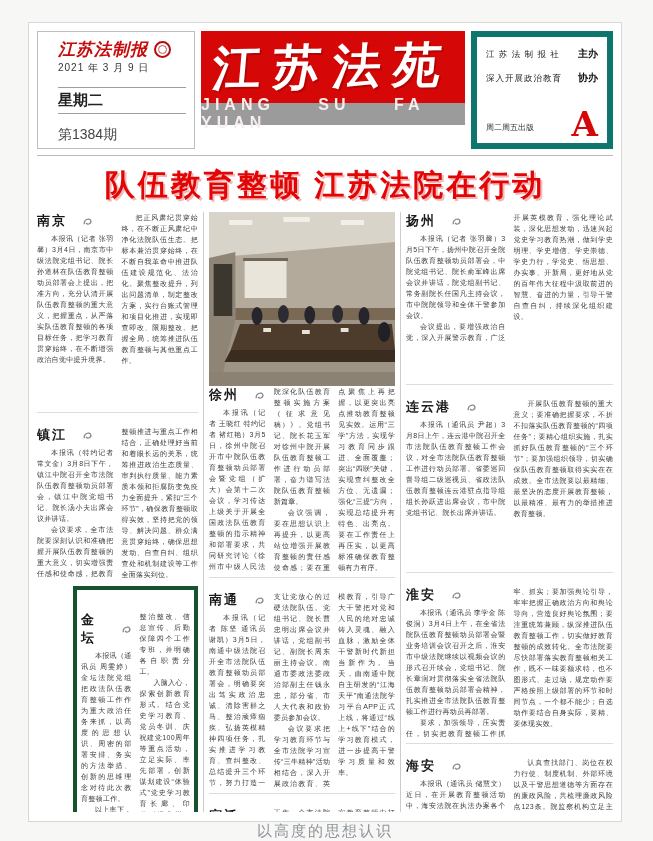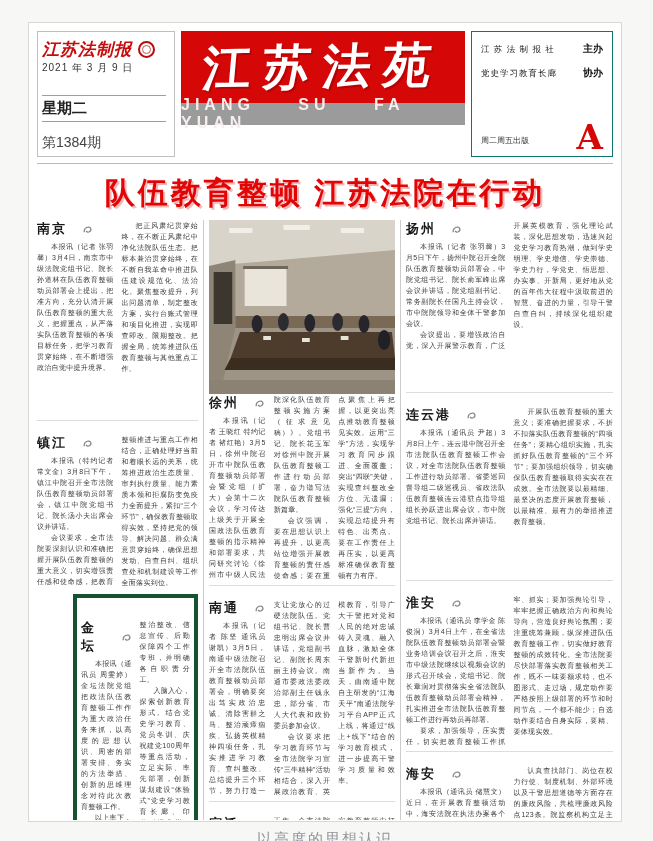--- a/index.html
+++ b/index.html
@@ -1,32 +1,32 @@
 <!DOCTYPE html>
 <html><head>
 <meta charset="utf-8">
 <style>
   html,body{margin:0;padding:0;background:#f7f7f5;}
   body{width:653px;height:841px;overflow:hidden;font-family:"Liberation Sans","DejaVu Sans",sans-serif;color:#2e2e2e;position:relative;}
   .sheet{position:absolute;left:28px;top:22px;width:594px;height:800px;background:#fff;border:1px solid #d8d8d6;box-sizing:border-box;padding:8px 8px 0 8px;}
   
   header{display:flex;align-items:stretch;gap:6px;border-bottom:1px solid #bbb;padding-bottom:6px;}
-  .logo-box{width:138px;border:1px solid #bfbfbf;box-sizing:border-box;padding:6px 8px 4px 4px;}
+  .logo-box{width:158px;border:1px solid #bfbfbf;box-sizing:border-box;padding:6px 8px 4px 20px;}
   .logo-row{display:flex;align-items:center;gap:6px;}
   .logo-text{color:#c60b0b;font-family:"DejaVu Serif",serif;font-style:italic;font-weight:bold;font-size:17px;letter-spacing:1px;}
   .emblem{width:17px;height:17px;border-radius:50%;border:2px solid #b70d0d;box-sizing:border-box;position:relative;flex:none;}
   .emblem:after{content:"";position:absolute;inset:2px;border-radius:50%;border:1px solid #c95050;}
   .date-line{font-size:10px;letter-spacing:1px;color:#333;}
-  .weekday{font-size:15px;font-weight:bold;border-top:1px solid #9d9d9d;border-bottom:1px solid #9d9d9d;margin-top:20px;padding:3px 0;color:#222;}
+  .weekday{font-size:15px;font-weight:bold;border-top:1px solid #9d9d9d;border-bottom:1px solid #9d9d9d;margin-top:12px;padding:3px 0;color:#222;}
   .issue{font-size:14px;margin-top:12px;color:#444;}
   .title-box{flex:1;display:flex;flex-direction:column;}
   .red-banner{background:#d50707;height:72px;display:flex;align-items:center;justify-content:center;}
   .red-banner span{color:#fff;font-family:"DejaVu Serif",serif;font-weight:bold;font-size:48px;letter-spacing:12px;transform:skewX(-6deg) rotate(-1deg);text-shadow:2px 2px 0 rgba(120,0,0,.35);}
   .pinyin-band{background:#9b9b9b;height:22px;display:flex;align-items:center;justify-content:center;color:#f6eded;font-weight:bold;font-size:16px;letter-spacing:5px;word-spacing:34px;}
-  .org-box{width:142px;border:1px solid #0f766e;box-sizing:border-box;padding:10px 9px 4px 9px;display:flex;flex-direction:column;}
+  .org-box{width:142px;border:6px solid #0f766e;box-sizing:border-box;padding:10px 9px 4px 9px;display:flex;flex-direction:column;}
   .org-row{display:flex;justify-content:space-between;align-items:baseline;margin-bottom:10px;}
   .org-name{font-size:8.5px;letter-spacing:1px;color:#222;}
   .org-role{font-size:10px;font-weight:bold;color:#111;}
   .org-bottom{margin-top:auto;display:flex;align-items:flex-end;justify-content:space-between;}
   .publish{font-size:8px;color:#333;margin-bottom:6px;}
   .edition{color:#d50707;font-family:"DejaVu Serif",serif;font-size:34px;line-height:30px;font-weight:bold;}
   
   .headline{margin:9px 0 6px 0;text-align:center;color:#e30505;font-size:30px;font-weight:bold;letter-spacing:3px;text-shadow:2px 2px 0 #f2b9b9;font-family:"Liberation Sans",sans-serif;white-space:nowrap;}
   
   main{display:flex;height:600px;overflow:hidden;margin-top:2px;}
@@ -76,21 +76,21 @@
       </div>
       <div class="pinyin-band">JIANG SU FA YUAN</div>
     </div>
 
     <div class="org-box">
       <div class="org-row">
         <span class="org-name">江 苏 法 制 报 社</span>
         <span class="org-role">主办</span>
       </div>
       <div class="org-row">
-        <span class="org-name">党史学习教育长廊</span>
+        <span class="org-name">深入开展政治教育</span>
         <span class="org-role">协办</span>
       </div>
       <div class="org-bottom">
         <span class="publish">周二周五出版</span>
         <span class="edition">A</span>
       </div>
     </div>
   </header>
 
   <div class="headline">队伍教育整顿 江苏法院在行动</div>

